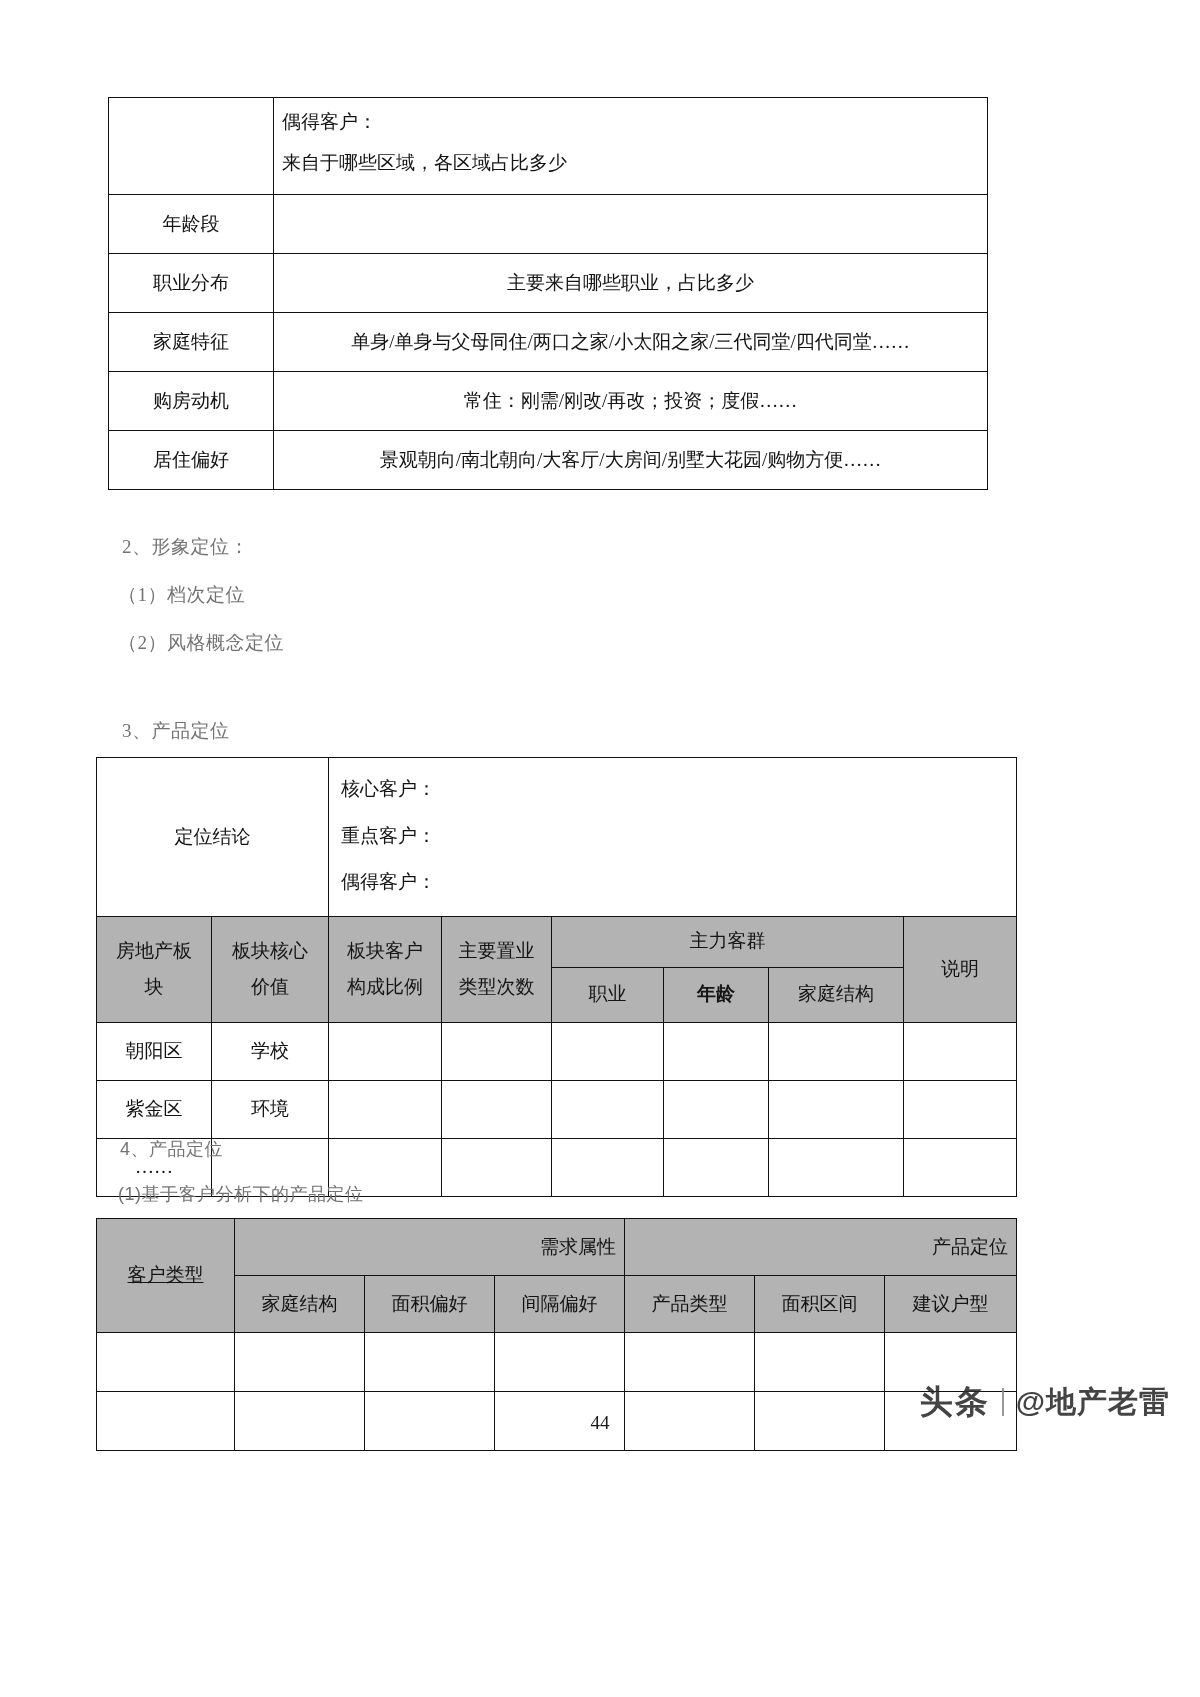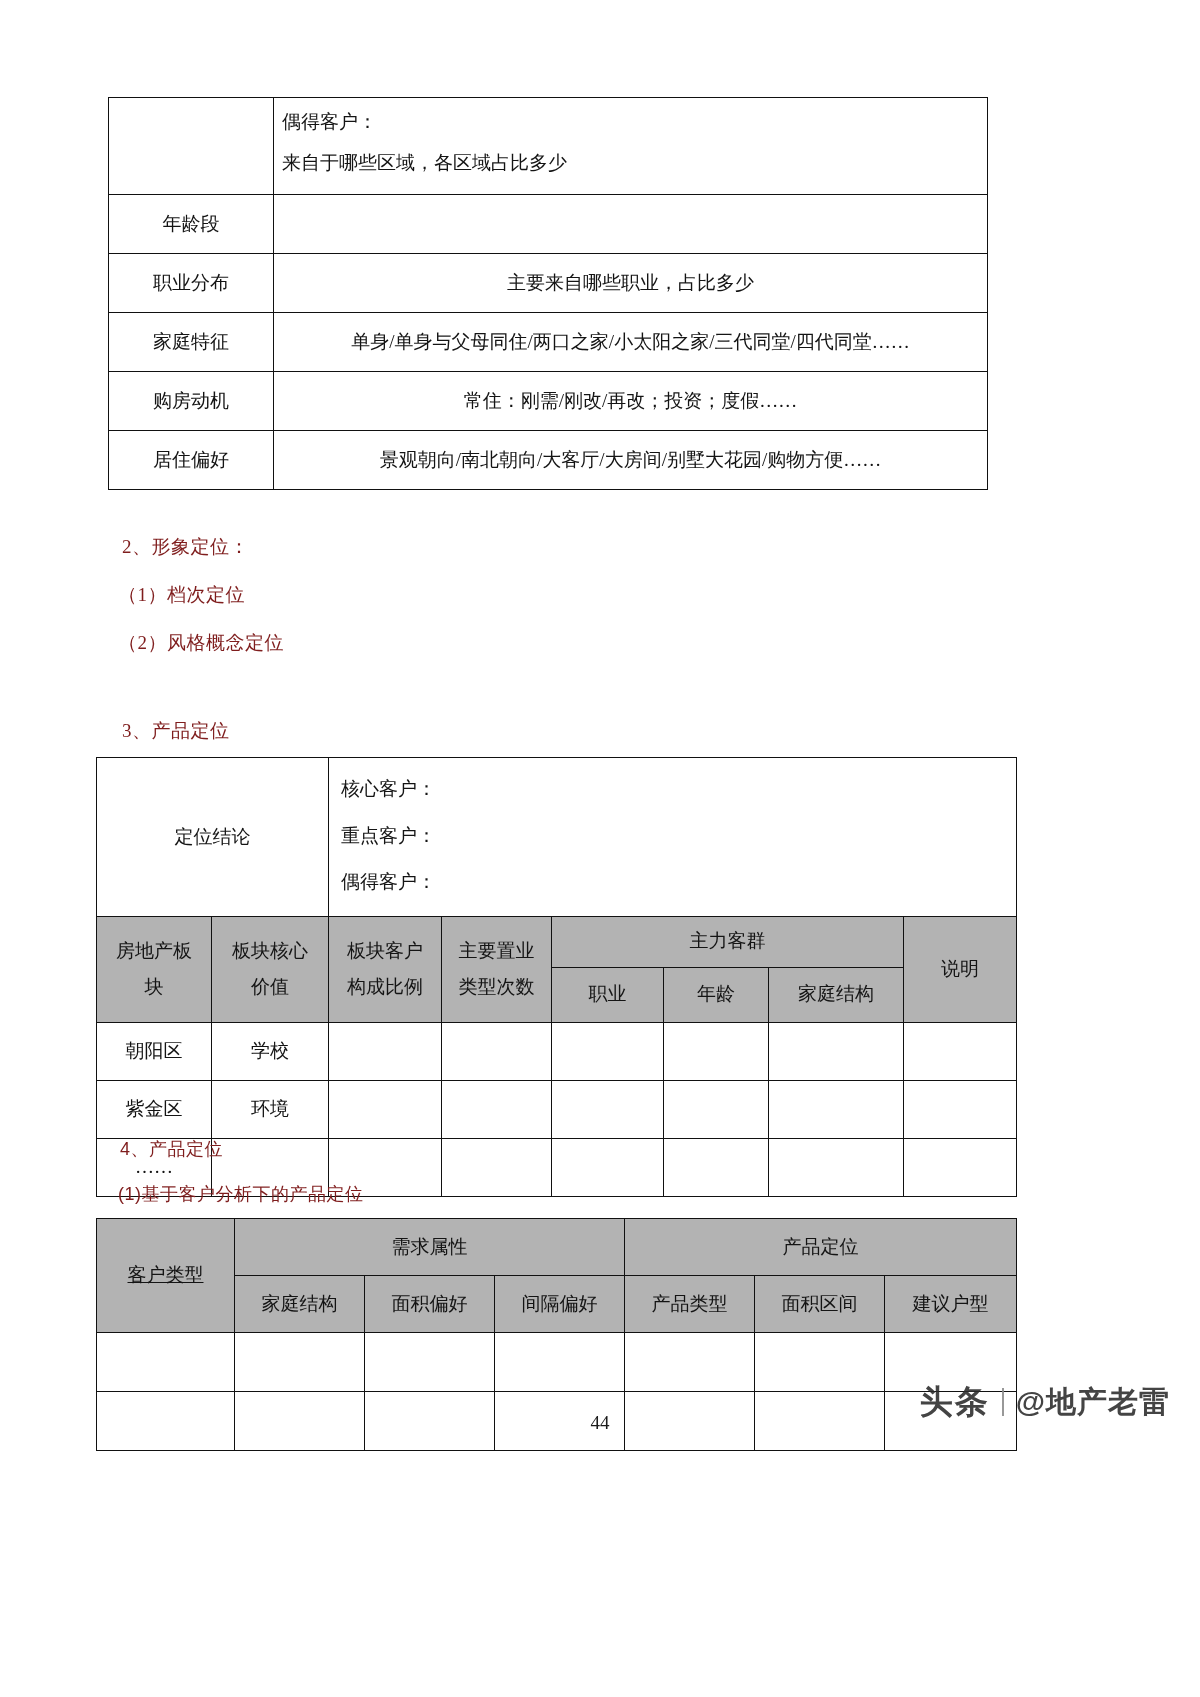--- a/index.html
+++ b/index.html
@@ -57,21 +57,21 @@
   table.t1 td.top-cell { height: 80px; vertical-align: top; padding-top: 10px; }
   .stack-line { display: block; }
   .stack-line + .stack-line { margin-top: 12px; }
 
   
   .para {
     position: absolute;
     font-size: 19px;
     line-height: 1.4;
     letter-spacing: 0.5px;
-    color: #7f1d1d;
+    color: #737373;
     white-space: nowrap;
   }
   .para.sans {
     font-family: "Liberation Sans", "DejaVu Sans", sans-serif;
     font-size: 18px;
   }
 
   
   .t2-wrap {
     position: absolute;
@@ -90,21 +90,21 @@
 
   
   .t3-wrap {
     position: absolute;
     left: 96px;
     top: 1218px;
     width: 920px;
   }
   table.t3 { width: 920px; }
   table.t3 td { height: 40px; }
-  .t3 .grp-cell { height: 44px; text-align: center; }
+  .t3 .grp-cell { height: 44px; text-align: right; }
   .t3 .sub-cell { height: 44px; text-align: center; }
   .t3 .firstcol { width: 138px; text-align: center; text-decoration: underline; }
   .t3 .body-row td { height: 46px; }
 
   
   .page-number {
     position: absolute;
     left: 0;
     right: 0;
     top: 1412px;
@@ -230,21 +230,21 @@
           <td class="gray hdr-cell hdr-two-line" rowspan="2">
             <span>主要置业</span><br>
             <span>类型次数</span>
           </td>
           <td class="gray c-center" colspan="3" style="height:38px;">主力客群</td>
           <td class="gray hdr-cell" rowspan="2">说明</td>
         </tr>
 
         <tr>
           <td class="gray c-center" style="height:42px;">职业</td>
-          <td class="gray c-center" style="height:42px;">年龄</td>
+          <td class="gray c-center" style="height:42px;font-weight:bold;">年龄</td>
           <td class="gray c-center" style="height:42px;">家庭结构</td>
         </tr>
 
         <tr class="data-row">
           <td class="c-center">朝阳区</td>
           <td class="c-center">学校</td>
           <td class="c-center"></td>
           <td class="c-center"></td>
           <td class="c-center"></td>
           <td class="c-center"></td>

